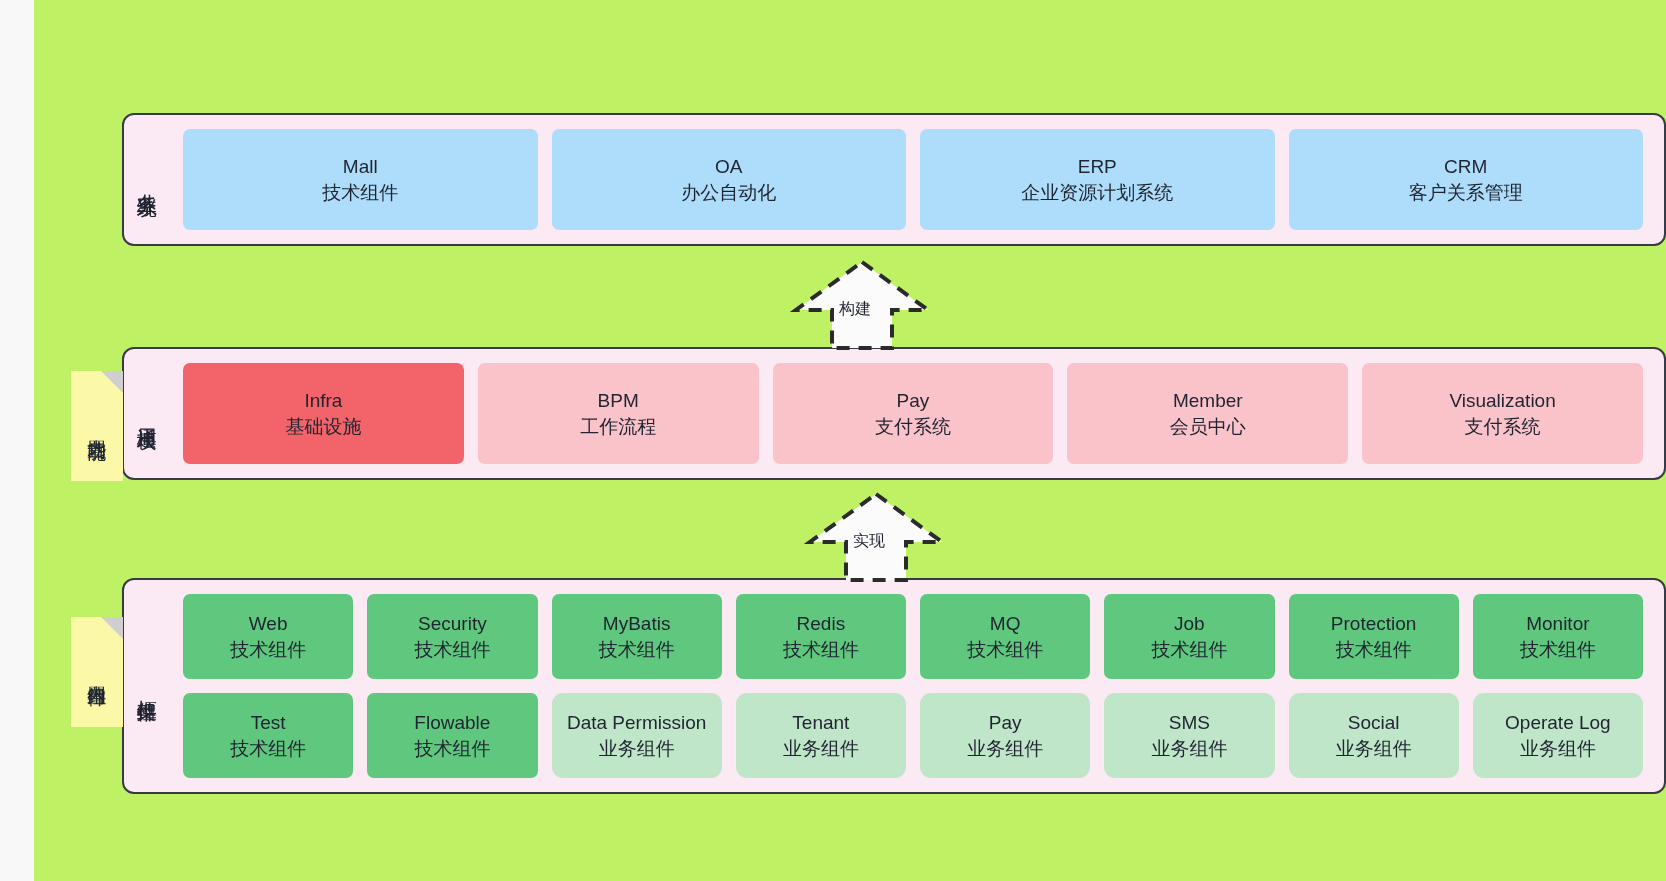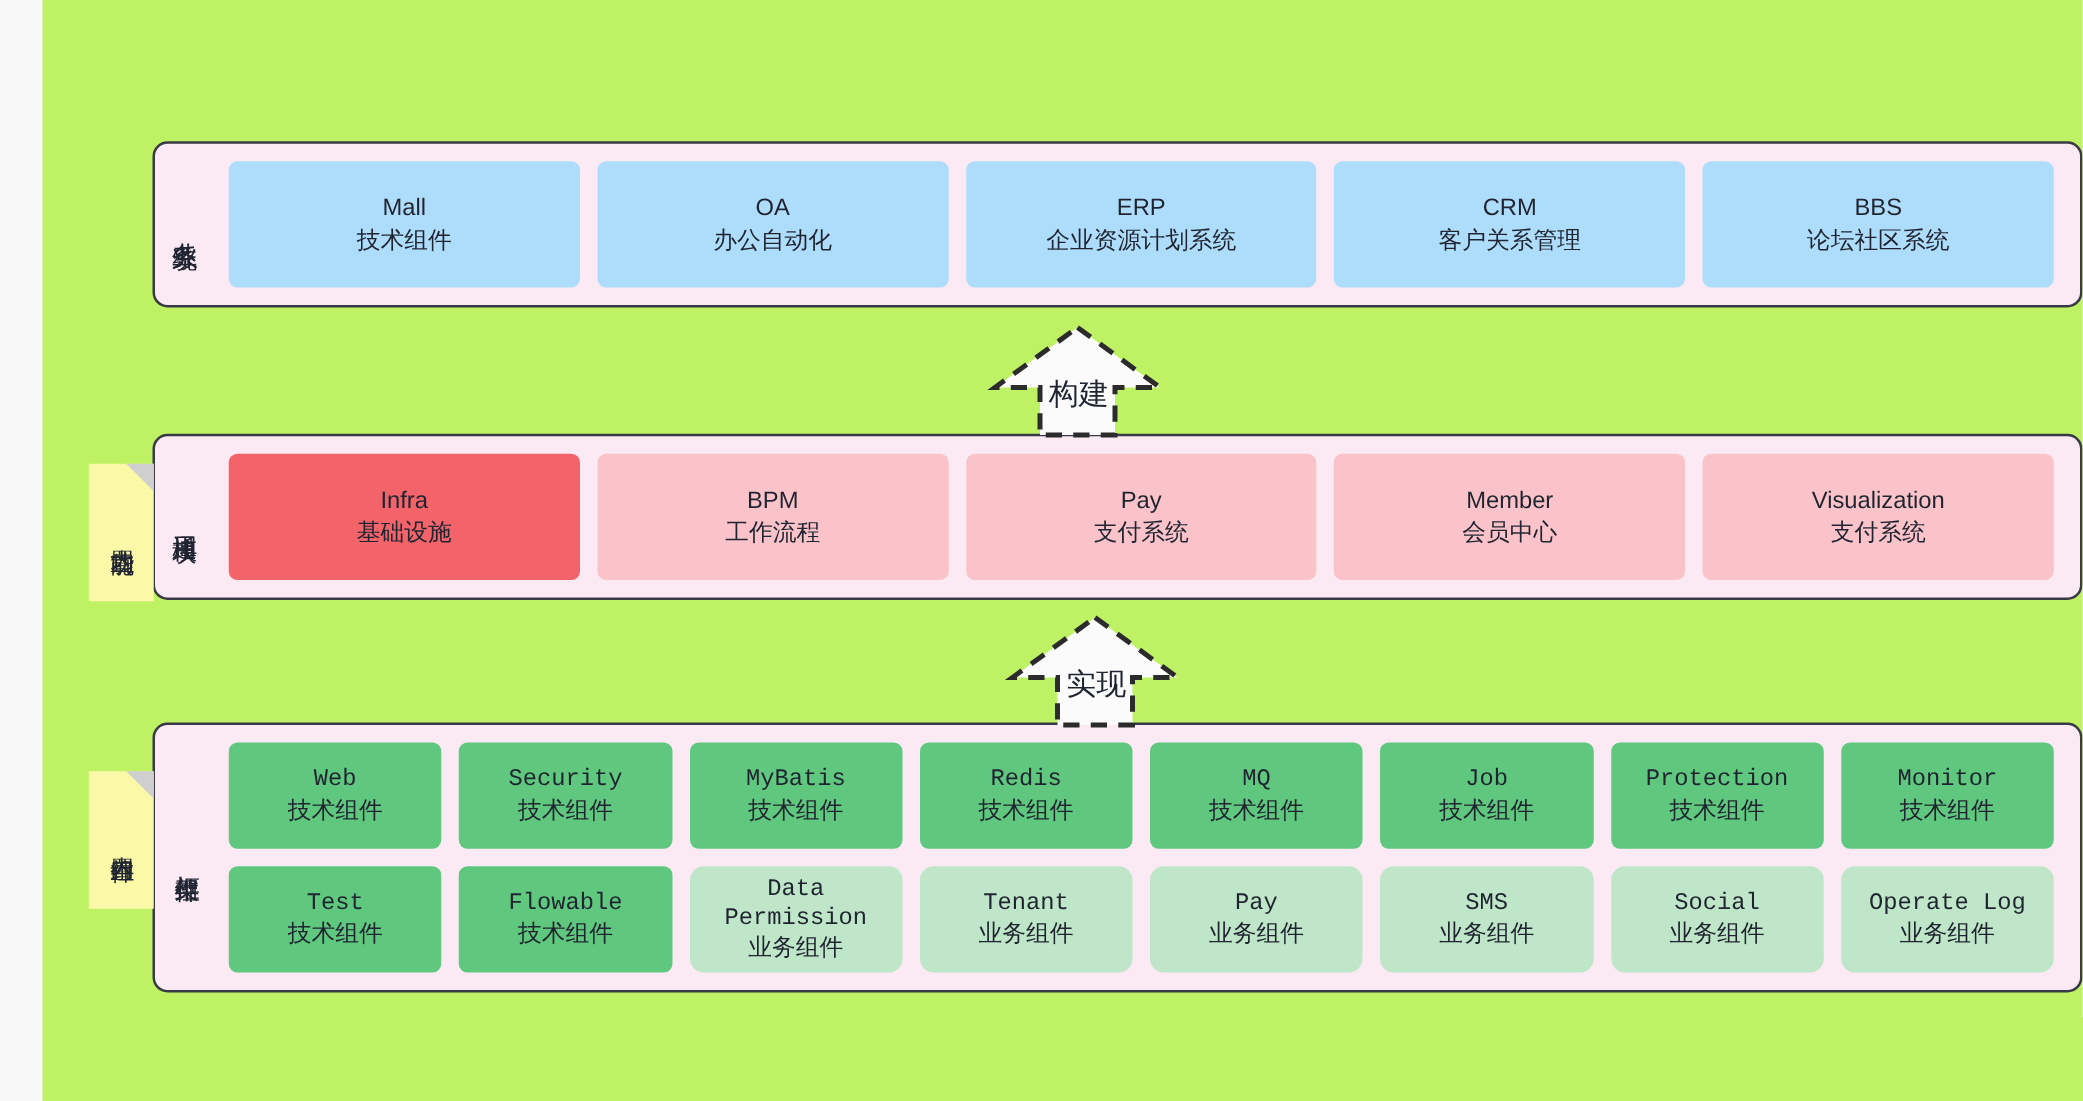--- a/index.html
+++ b/index.html
@@ -102,21 +102,21 @@
     width: 0; height: 0;
     border-top: 22px solid #cfcfcf;
     border-left: 22px solid transparent;
   }
 
   
   .gen-arrow { position: absolute; z-index: 3; }
   .gen-arrow svg { display: block; overflow: visible; }
   .gen-label {
     position: absolute;
-    font-size: 24px;
+    font-size: 16px;
     color: #1f2430;
     background: transparent;
     white-space: nowrap;
   }
 </style>
 </head>
 <body>
 
 <div id="canvas">
 
@@ -139,26 +139,20 @@
       <div class="col">
         <div class="card c-blue">
           <span class="ln">ERP</span>
           <span class="ln">企业资源计划系统</span>
         </div>
       </div>
       <div class="col">
         <div class="card c-blue">
           <span class="ln">CRM</span>
           <span class="ln">客户关系管理</span>
-        </div>
-      </div>
-      <div class="col">
-        <div class="card c-blue">
-          <span class="ln">BBS</span>
-          <span class="ln">论坛社区系统</span>
         </div>
       </div>
 
     </div>
   </div>
 
   <div class="gen-arrow" style="left:758px; top:258px;">
     <svg width="140" height="92" viewBox="0 0 140 92" aria-hidden="true">
       <path d="M70 4 L136 52 L100 52 L100 90 L40 90 L40 52 L4 52 Z" fill="#fbfbfb" stroke="#2b2b2b" stroke-width="4" stroke-dasharray="13 9" stroke-linejoin="miter"></path>
     </svg>
@@ -213,21 +207,21 @@
       <path d="M70 4 L136 52 L100 52 L100 90 L40 90 L40 52 L4 52 Z" fill="#fbfbfb" stroke="#2b2b2b" stroke-width="4" stroke-dasharray="13 9" stroke-linejoin="miter"></path>
     </svg>
     <span class="gen-label" style="left:47px; top:41px;">实现</span>
   </div>
 
   <div class="note" style="left:37px; top:617px; height:110px;">
     <span class="fold"></span>
     <span>内置组件</span>
   </div>
 
-  <div class="layer" id="layer-framework" style="left:88px; top:578px; width:1544px; height:216px;font-family:Liberation Mono, monospace;">
+  <div class="layer" id="layer-framework" style="left:88px; top:578px; width:1544px; height:216px;">
     <div class="layer-title">框架组件</div>
     <div class="layer-body">
 
       <div class="col">
         <div class="card c-green">
           <span class="ln">Web</span>
           <span class="ln">技术组件</span>
         </div>
         <div class="card c-green">
           <span class="ln">Test</span>

